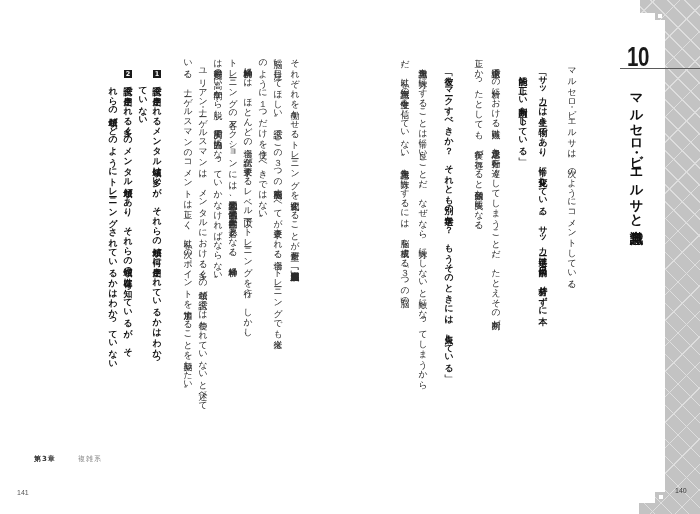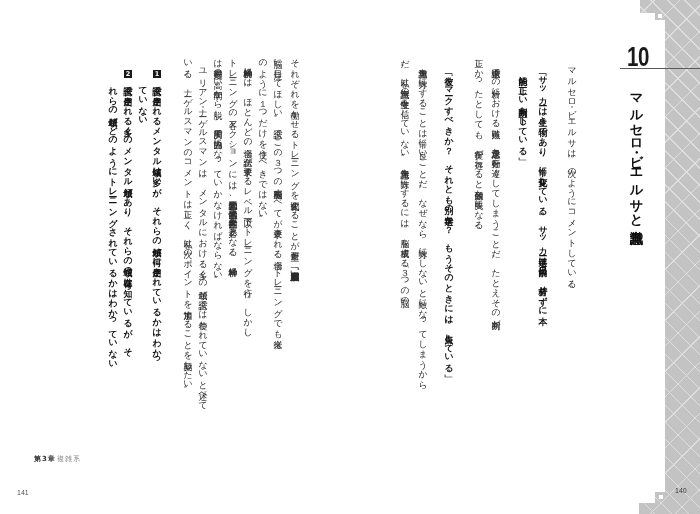--- a/index.html
+++ b/index.html
@@ -52,21 +52,21 @@
     }
     .page-num {
       position:absolute; font-family:"Liberation Sans", sans-serif;
       font-size:7px; line-height:8px; color:#555;
     }
     .footer {
       position:absolute; left:34px; top:455px;
       font-family:"DejaVu Sans", sans-serif; font-size:7px; line-height:9px; white-space:nowrap;
     }
     .footer .chap { font-weight:bold; color:#333; letter-spacing:1px; }
-    .footer .ttl { color:#8a8a8a; margin-left:1px; letter-spacing:1px; }
+    .footer .ttl { color:#8a8a8a; margin-left:22px; letter-spacing:1px; }
   </style>
 </head>
 <body>
 
 <div class="page left-page">
 
   
   
 </div>
 

